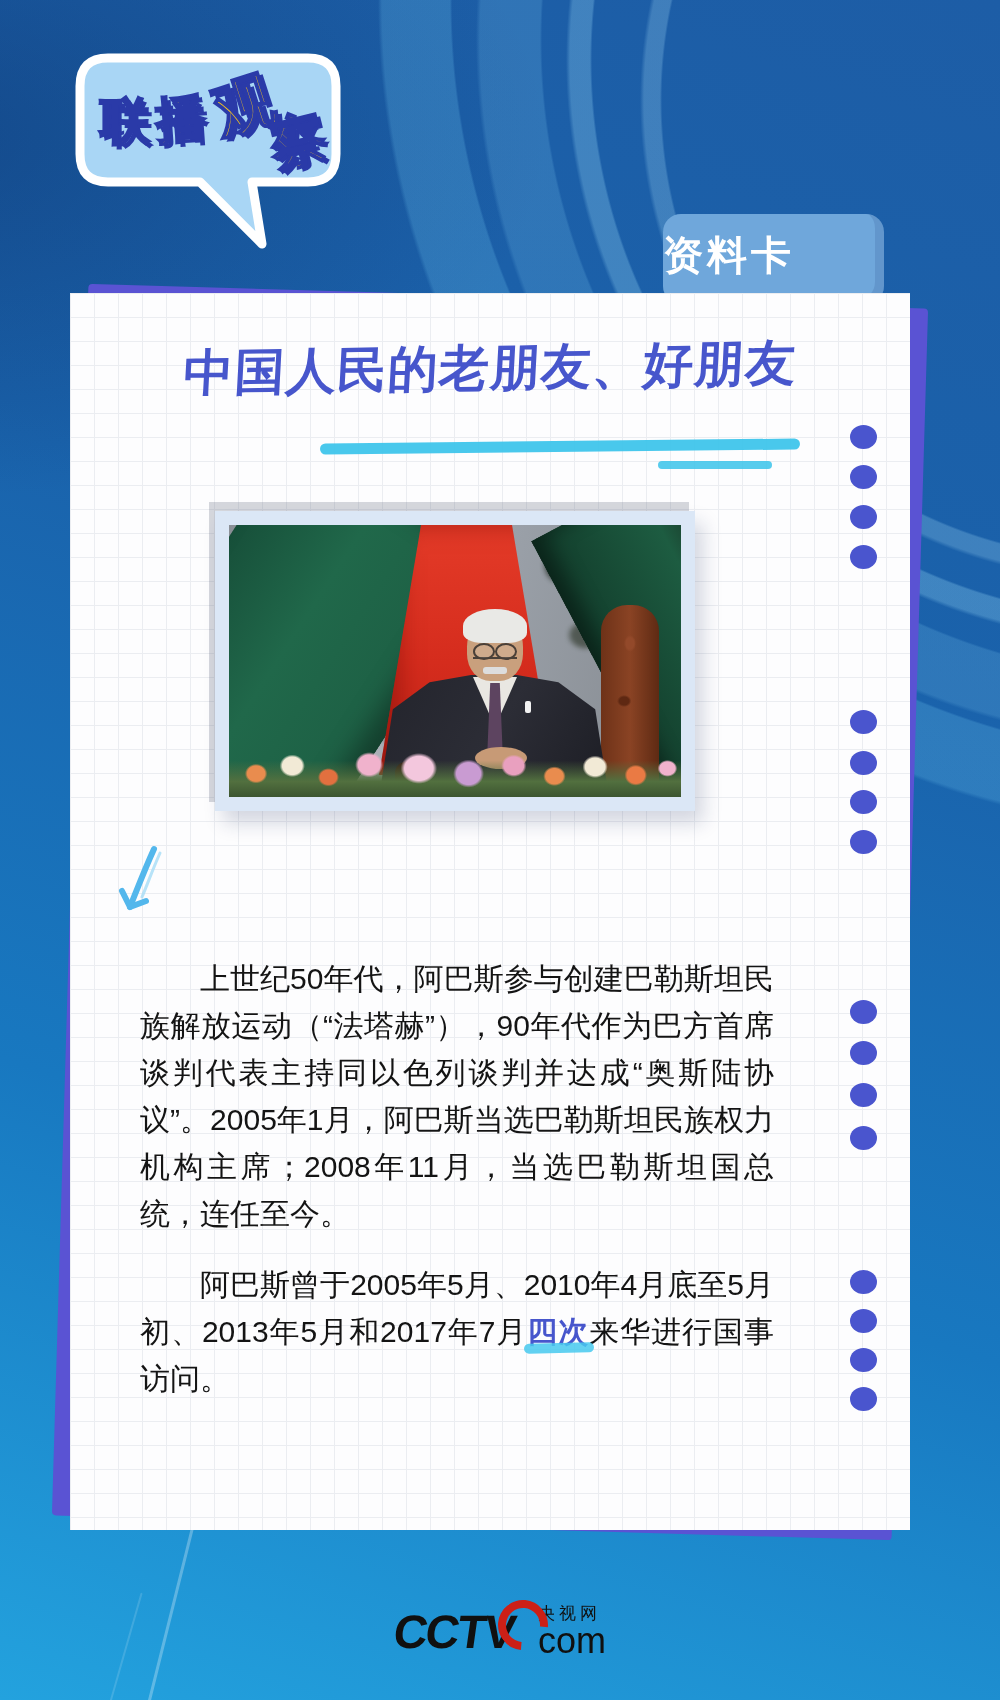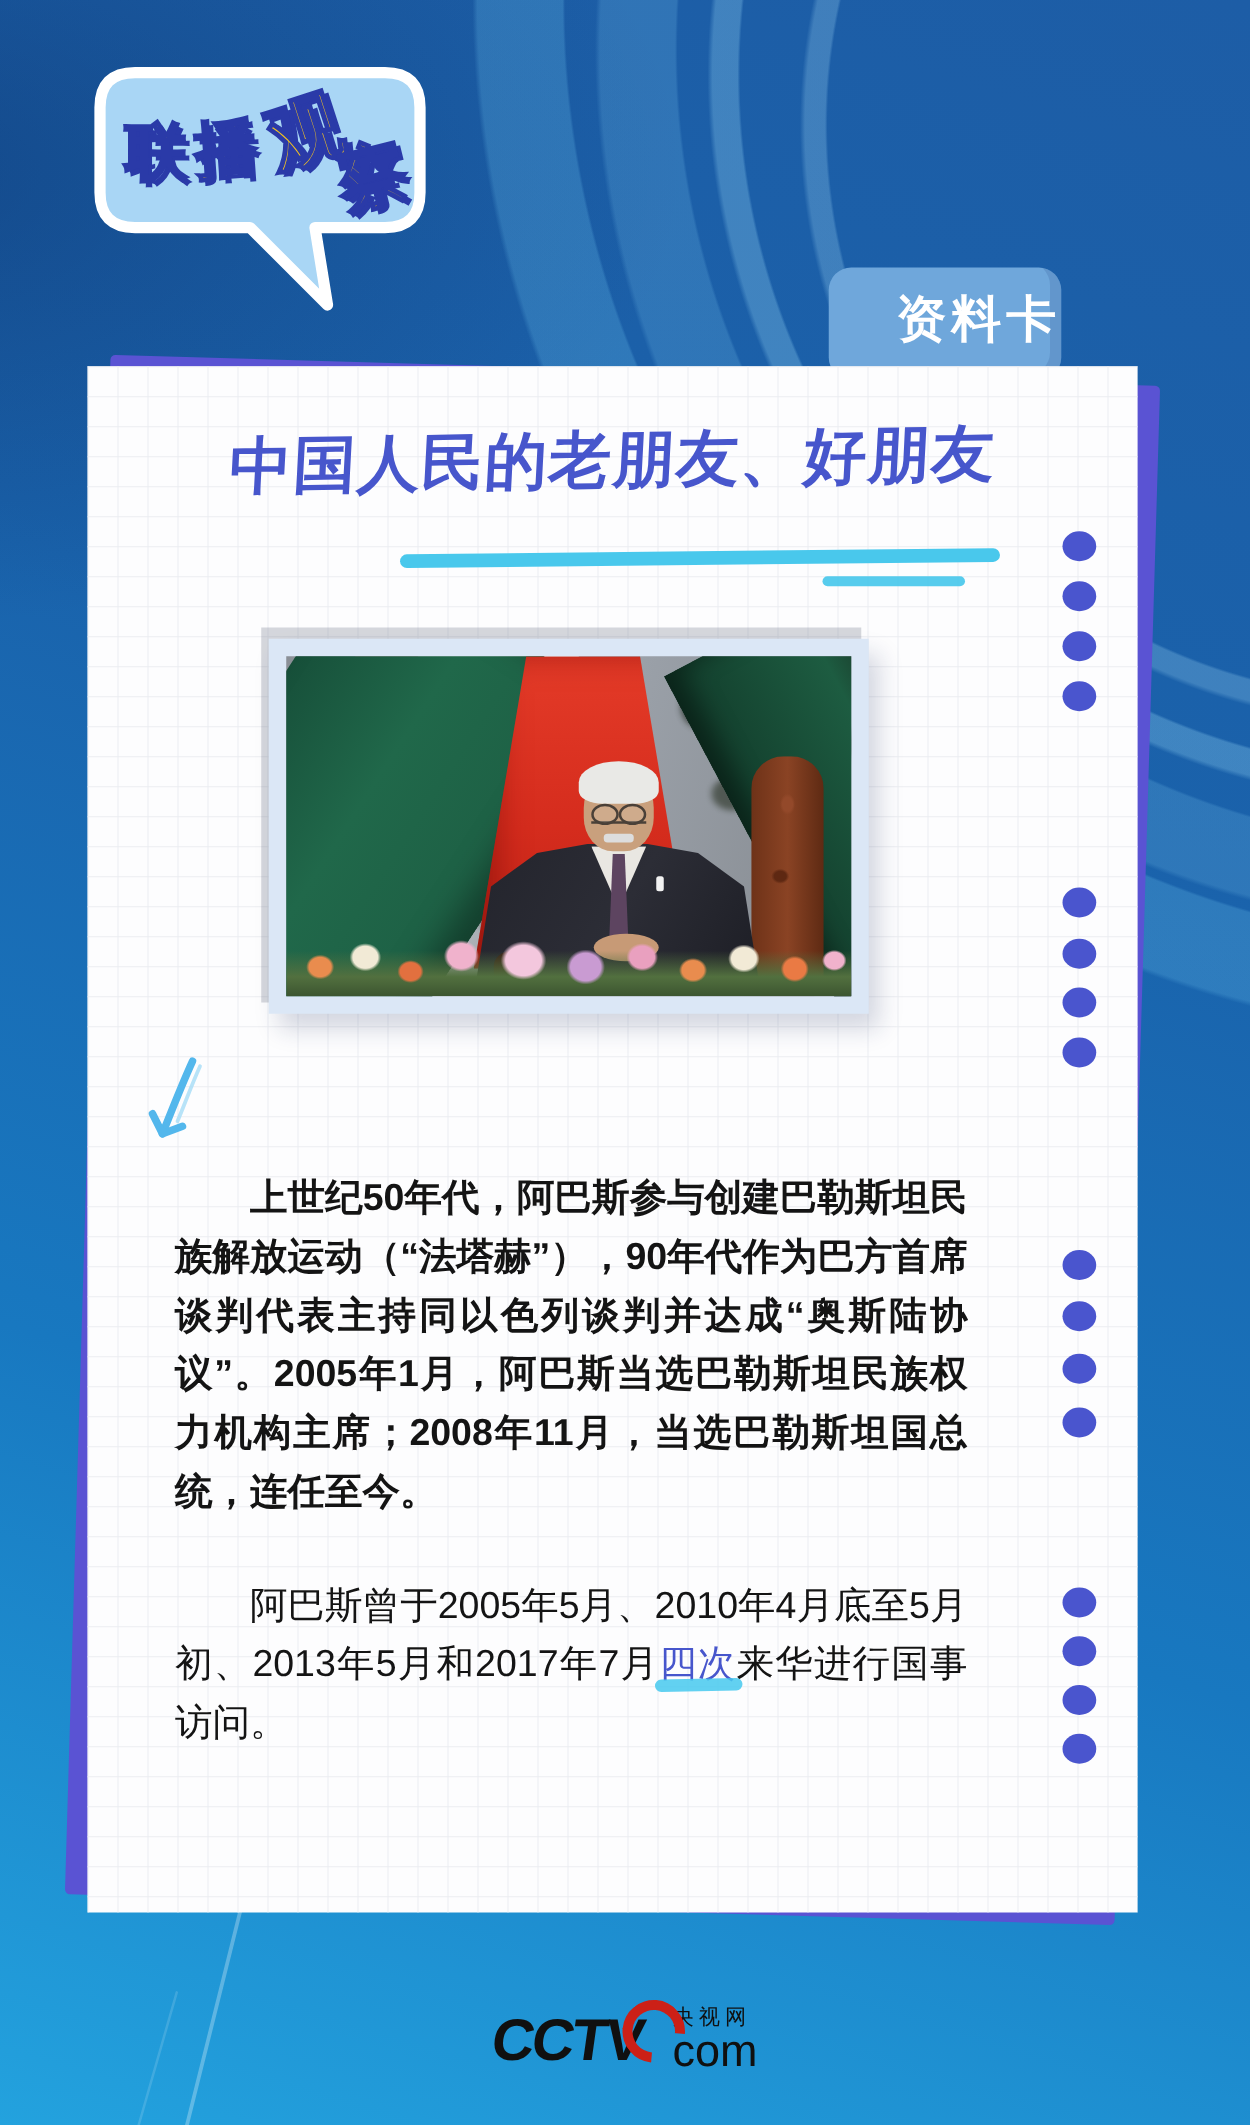--- a/index.html
+++ b/index.html
@@ -21,23 +21,23 @@
   .bubble{position:absolute;left:68px;top:46px;width:290px;height:205px;}
   .bubble svg{position:absolute;left:0;top:0;}
   .bubble .ch{position:absolute;color:#f8c61d;font-weight:bold;
     -webkit-text-stroke:2px #2a3aa8;text-shadow:4px 4px 0 #2a3aa8;}
   .c1{left:32px;top:42px;font-size:50px;}
   .c2{left:88px;top:40px;font-size:50px;transform:rotate(-4deg);}
   .c3{left:146px;top:20px;font-size:60px;transform:rotate(-18deg);}
   .c4{left:202px;top:58px;font-size:56px;transform:rotate(-14deg);}
 
   
-  .tab{position:absolute;left:663px;top:214px;width:186px;height:90px;background:#6fa7db;
+  .tab{position:absolute;left:663px;top:214px;width:221px;height:90px;background:#6fa7db;
     border-radius:18px;box-shadow:inset -9px -4px 0 rgba(40,80,140,.18);
-    display:flex;align-items:flex-start;justify-content:flex-end;}
+    display:flex;align-items:flex-start;justify-content:flex-start;}
   .tab span{color:#fff;font-size:40px;font-weight:bold;letter-spacing:4px;margin-top:14px;}
 
   
   .backcard{position:absolute;left:70px;top:296px;width:840px;height:1232px;background:#5a53d3;
     transform:rotate(1.7deg);border-radius:4px;}
   .card{position:absolute;left:70px;top:293px;width:840px;height:1237px;background-color:#fdfdfe;
     background-image:linear-gradient(#ebedf1 1px,rgba(0,0,0,0) 1px),linear-gradient(90deg,#ebedf1 1px,rgba(0,0,0,0) 1px);
     background-size:24px 24px;}
 
   .title{position:absolute;left:0;top:42px;width:100%;text-align:center;color:#4756cc;
@@ -101,23 +101,23 @@
     radial-gradient(16px 15px at 90% 58%,#ea7a44 55%,rgba(0,0,0,0) 70%),
     radial-gradient(14px 12px at 97% 45%,#f0b2cc 55%,rgba(0,0,0,0) 70%),
     linear-gradient(180deg,rgba(0,0,0,0) 0 30%,#52703f 70%,#3c5530 100%);}
 
   
   .arrow{position:absolute;left:44px;top:552px;}
 
   
   .para{position:absolute;left:70px;width:634px;margin:0;font-size:30px;line-height:47px;
     color:#141414;text-align:justify;text-indent:2em;}
-  .p1{top:642px;font-weight:bold;}
+  .p1{top:662px;}
   .p2{top:968px;}
-  .hl{color:#4756cc;font-weight:normal;position:relative;}
+  .hl{color:#4756cc;font-weight:bold;position:relative;}
   .hl::after{content:"";position:absolute;left:-3px;right:-5px;bottom:-5px;height:10px;
     background:#47c9ee;border-radius:5px;opacity:.85;transform:rotate(-1.2deg);}
 
   
   .dot{position:absolute;left:780px;width:27px;height:24px;border-radius:50%;background:#4a55ce;}
 
   
   .footer{position:absolute;left:0;top:1598px;width:100%;display:flex;justify-content:center;align-items:flex-start;}
   .cctv{font-size:47px;font-weight:900;color:#101010;letter-spacing:-2px;transform:skewX(-8deg);line-height:1;margin-top:10px;}
   .ring{width:34px;height:34px;border:8px solid #cc2017;border-radius:50%;border-bottom-color:rgba(0,0,0,0);

